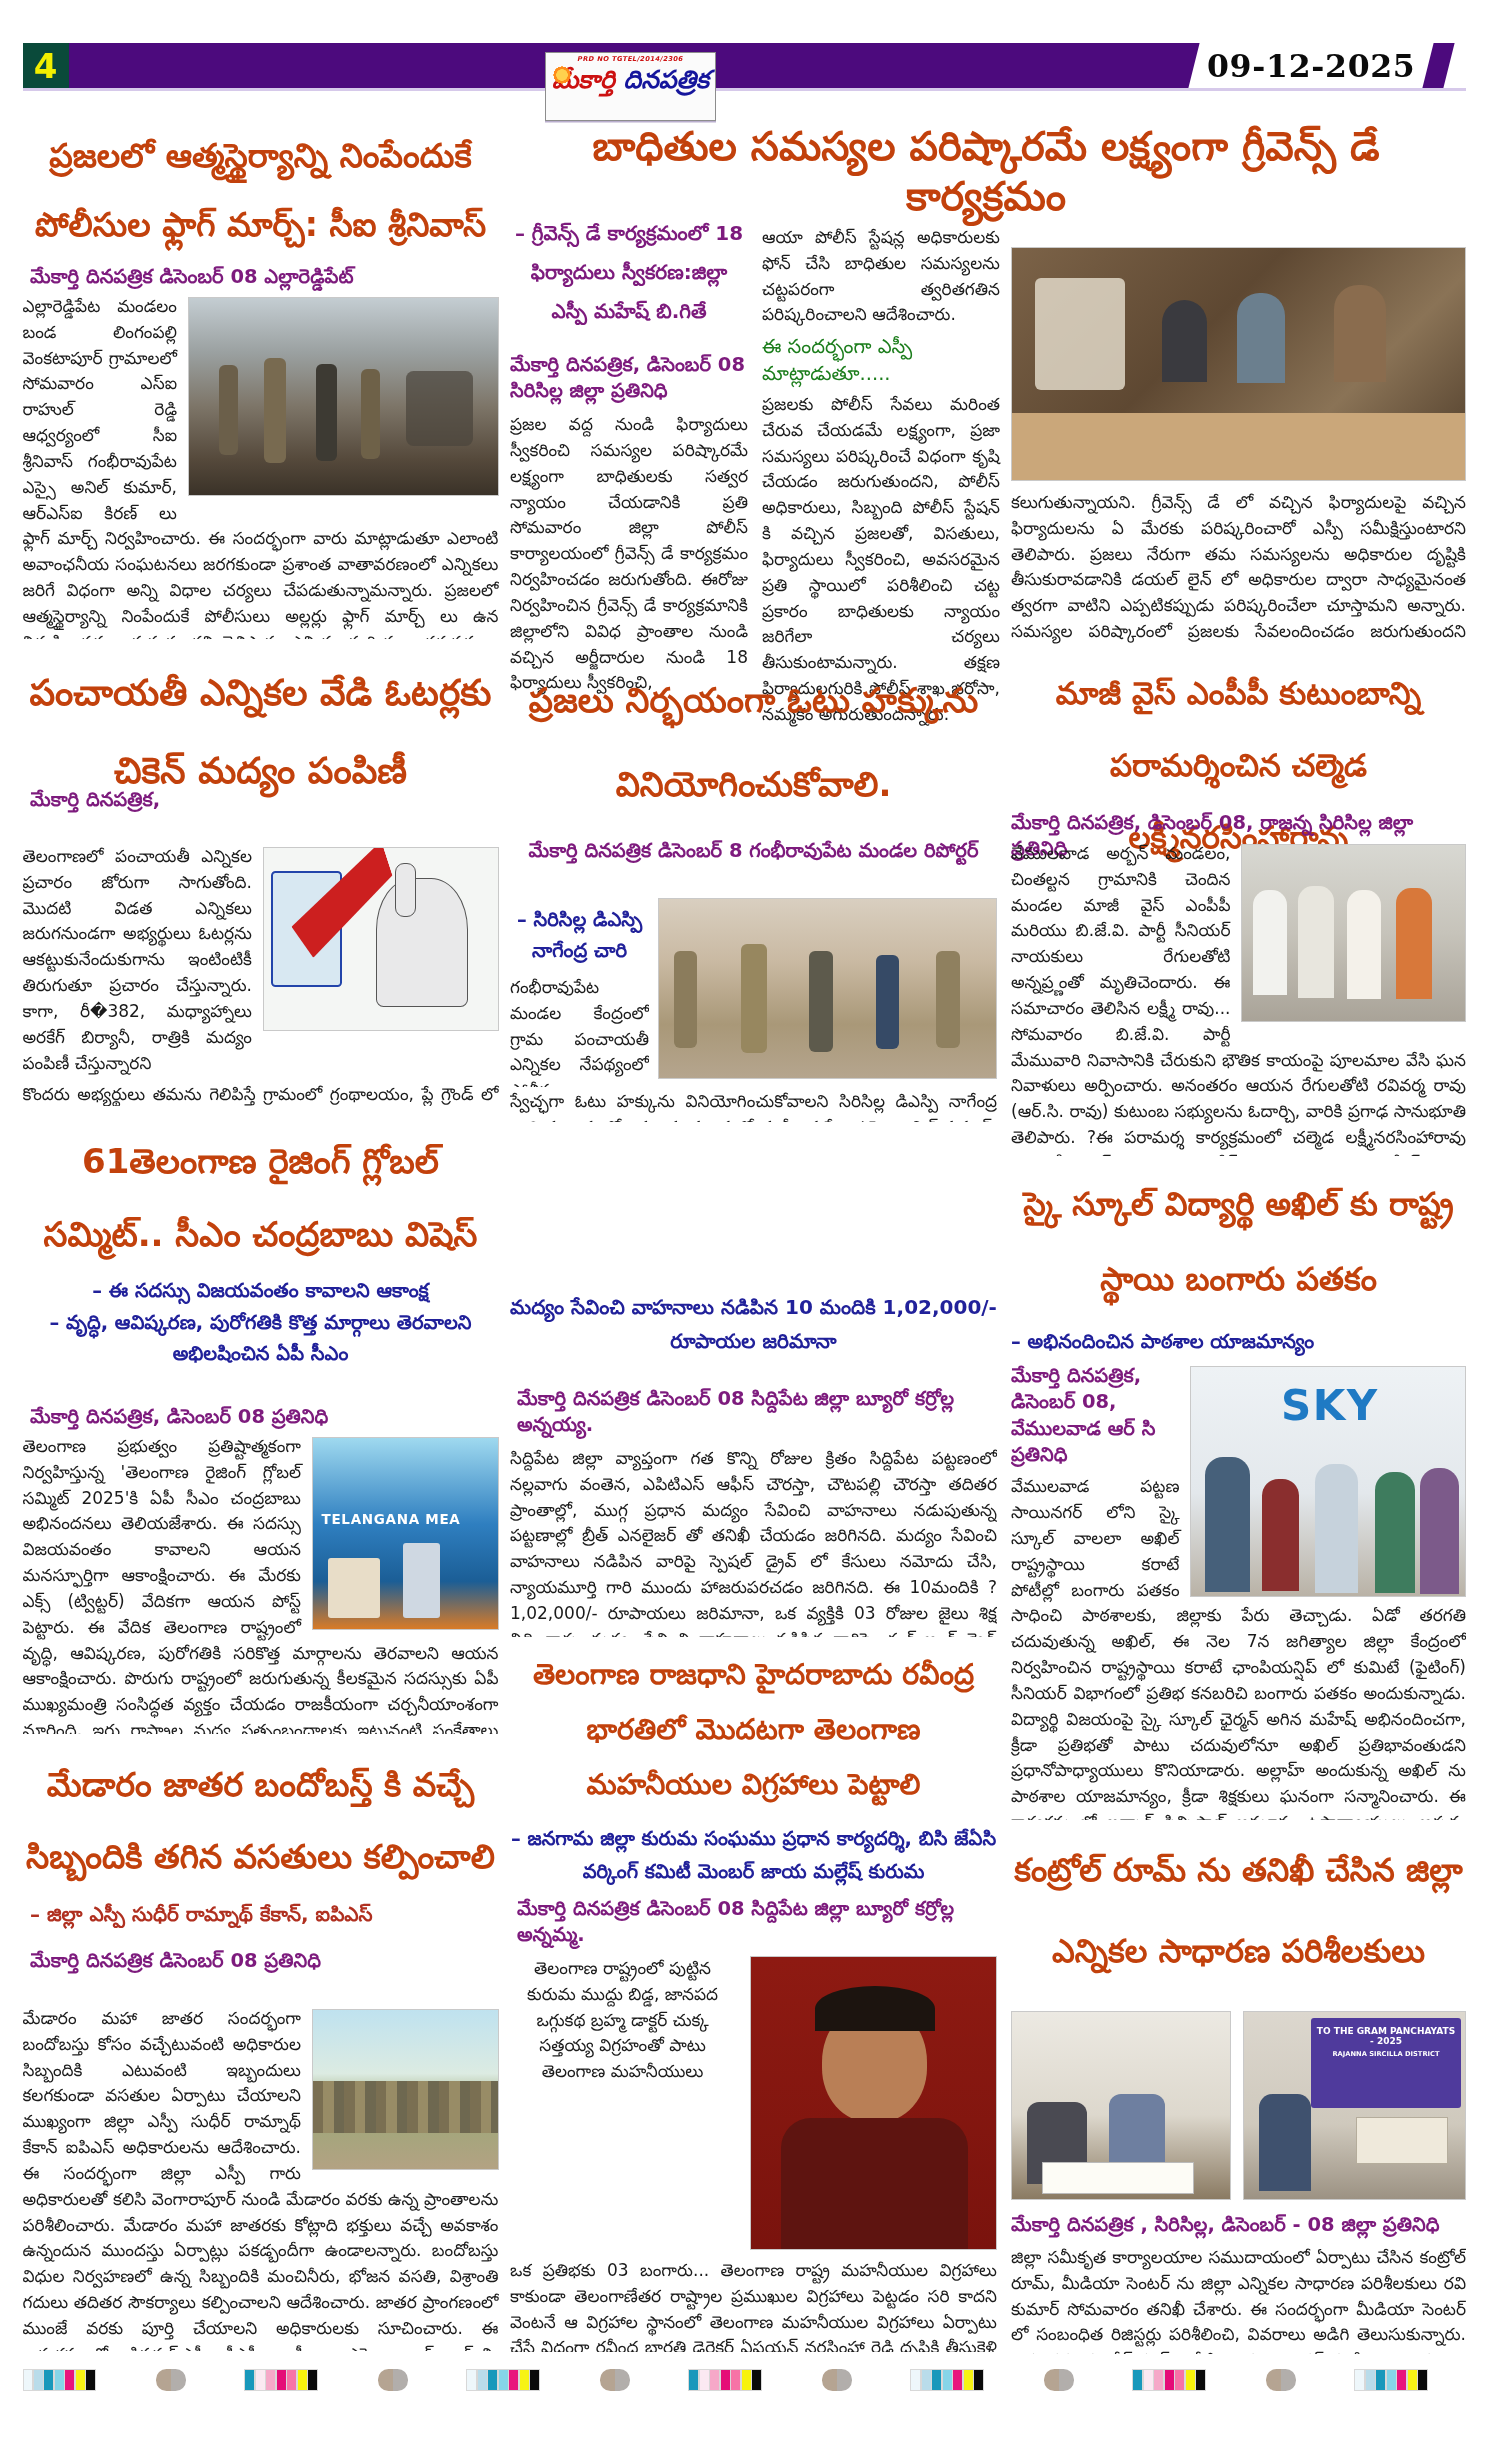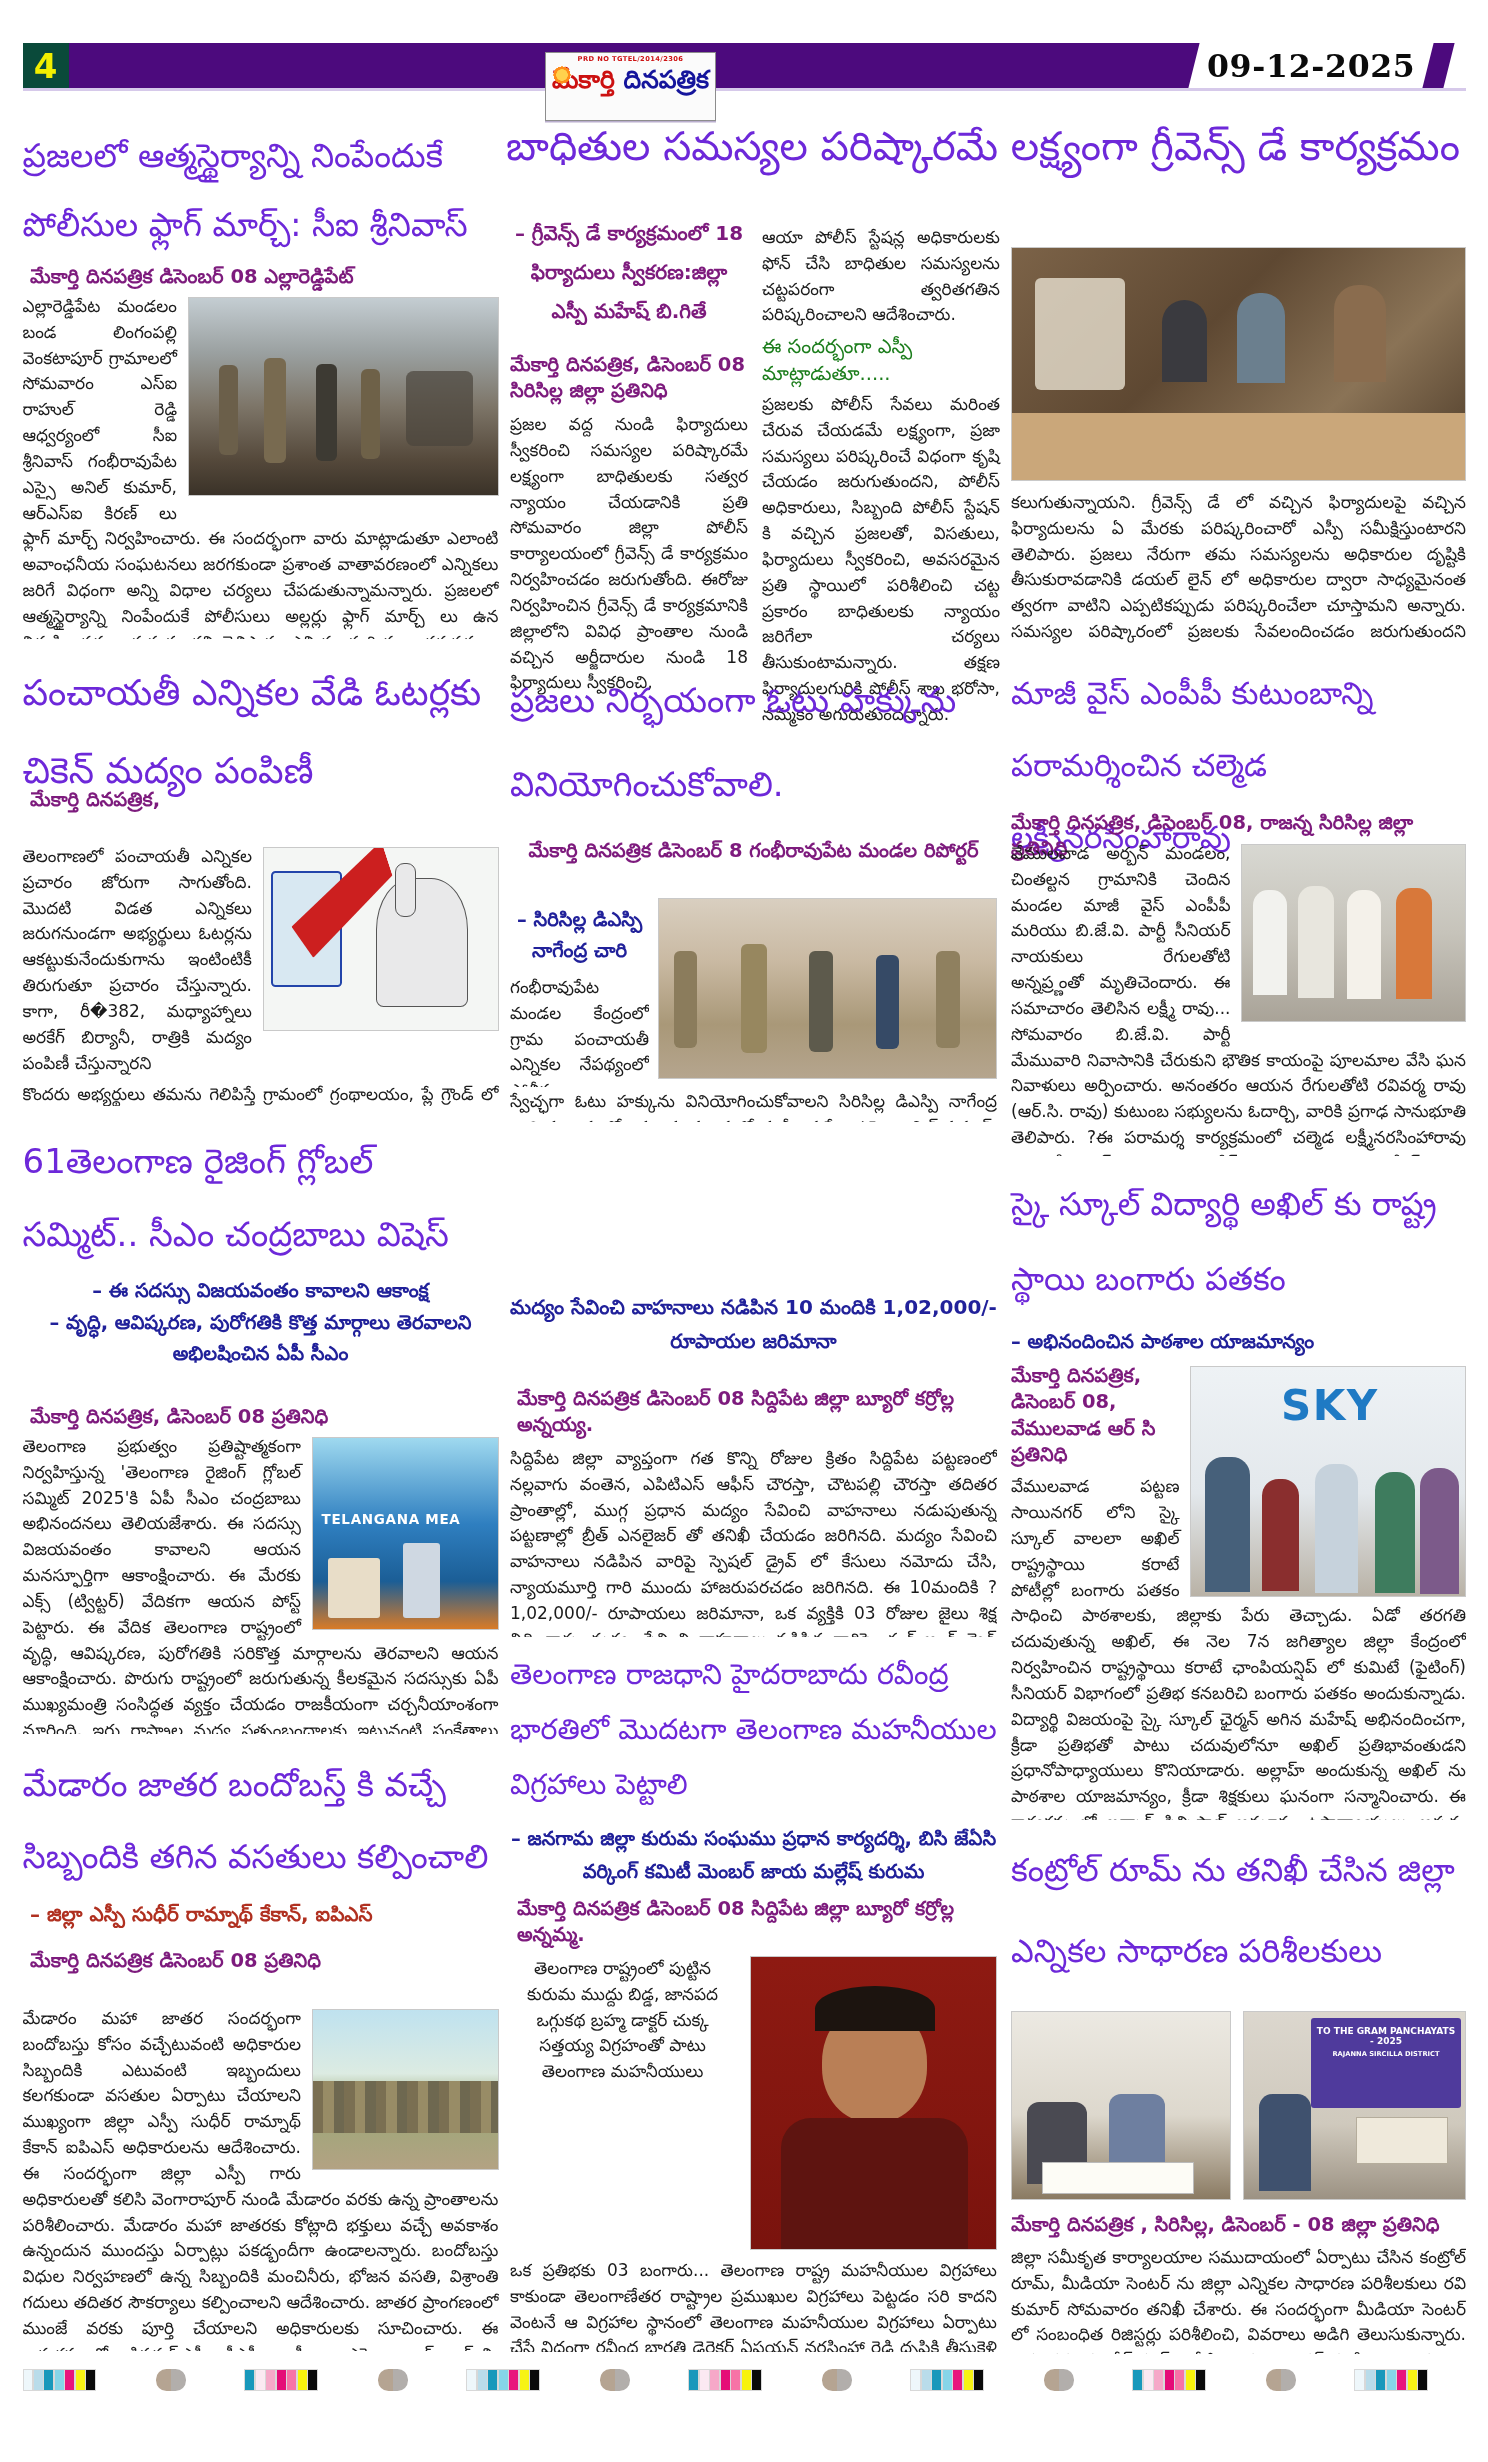--- a/index.html
+++ b/index.html
@@ -7,35 +7,35 @@
         font-family:"DejaVu Sans","Liberation Sans",sans-serif;color:#111;}
   .abs{position:absolute;}
   
   .mast-bar{position:absolute;left:22.5px;top:43px;width:1443px;height:45px;background:#4c0a7d;}
   .mast-underline{position:absolute;left:22.5px;top:88px;width:1443px;height:3px;background:#d6c9ea;}
   .pagenum{position:absolute;left:22.5px;top:43px;width:46px;height:45px;background:#0a4a3a;
            display:flex;align-items:center;justify-content:center;}
   .pagenum span{color:#f2ef00;font-size:34px;font-weight:bold;}
   .logo-box{position:absolute;left:545px;top:52px;width:171px;height:69px;background:#fbfbfb;
             border:1.5px solid #8d8d8d;box-sizing:border-box;text-align:center;
-            box-shadow:0 1.5px 0 #b9aecd;}
+            box-shadow:0 1.5px 0 #b9aecd;font-style:italic;}
   .logo-reg{font-size:6.7px;color:#cc1111;font-weight:bold;letter-spacing:0.4px;margin-top:2.2px;}
   .logo-title{font-size:25px;font-weight:800;line-height:1.1;margin-top:3px;}
   .logo-title .red{color:#cc1111;}
   .logo-title .blue{color:#15159c;}
   .logo-sun{position:absolute;left:6px;top:12px;width:19.5px;height:19.5px;border-radius:50%;
             background:radial-gradient(circle,#ffd24d 0 40%,#ff8c1a 41% 60%,transparent 61%);}
   .date-flag{position:absolute;left:1194px;top:43px;width:234px;height:45px;background:#ffffff;
              transform:skewX(-14deg);display:flex;align-items:center;justify-content:center;}
   .date-flag span{transform:skewX(14deg);font-family:"DejaVu Serif","Liberation Serif",serif;
                   font-weight:800;font-size:31.5px;color:#0b0b0b;letter-spacing:0.7px;}
   .flag-tip{position:absolute;left:1449px;top:43px;width:30px;height:45px;background:#ffffff;
             transform:skewX(-14deg);}
   
-  .headline{font-weight:400;color:#6d28d9;}
+  .headline{font-weight:700;color:#c2410c;text-align:center;}
   .dateline{color:#7d1b7d;font-weight:bold;font-size:19.5px;line-height:1.35;}
   .sub-blue{color:#21219a;font-weight:bold;font-size:20px;line-height:1.6;text-align:center;}
   .sub-red{color:#b03020;font-weight:bold;font-size:20px;line-height:1.5;}
   .green-head{color:#1c7d1c;font-weight:normal;font-size:19.5px;line-height:1.4;}
   .body-txt{font-size:17px;line-height:1.52;text-align:justify;color:#1b1b1b;}
   .photo{position:absolute;overflow:hidden;border:0.7px solid #c9c9c9;box-sizing:border-box;}
   .ph-fig{position:absolute;}
   .float-ph{float:right;position:relative;overflow:hidden;border:0.7px solid #c9c9c9;box-sizing:border-box;margin:3px 0 6px 10.5px;}
   
   .cal-swatch{position:absolute;top:2369px;width:10.5px;height:22px;border:0.7px solid #d8d8d8;box-sizing:border-box;}

